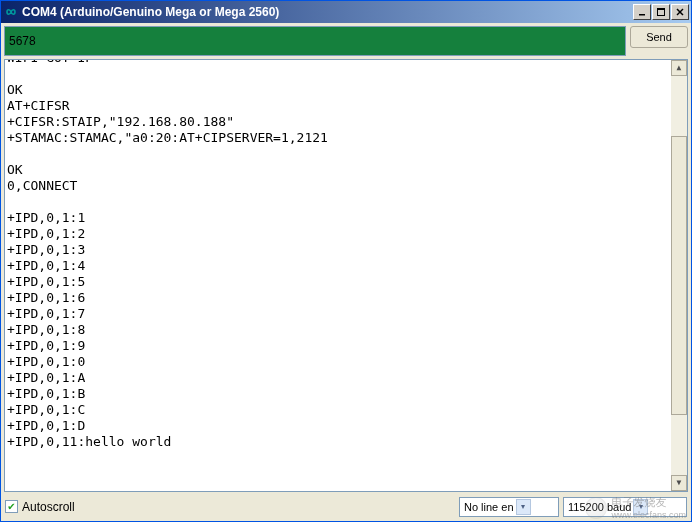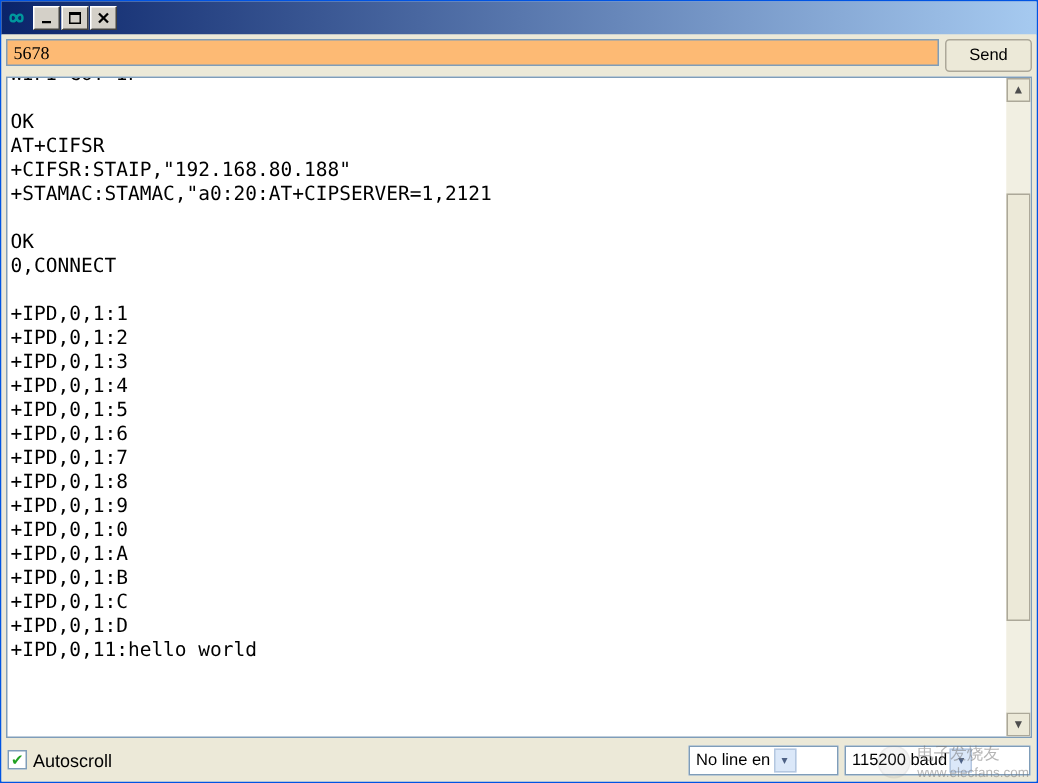--- a/index.html
+++ b/index.html
@@ -67,26 +67,26 @@
       flex-direction: column;
       padding: 3px;
     }
     .input-row {
       display: flex;
       gap: 4px;
       margin-bottom: 3px;
     }
     .serial-input {
       flex: 1;
-      height: 18px;
+      height: 30px;
       border: 1px solid #7f9db9;
-      background: #fdba74;
+      background: #15803d;
       padding: 2px 4px;
       font-size: 12px;
-      font-family: Liberation Serif, serif;
+      font-family: Liberation Sans, sans-serif;
     }
     .send-btn {
       width: 58px;
       height: 22px;
       background: #ece9d8;
       border: 1px solid #aca899;
       border-radius: 3px;
       font-size: 11px;
       cursor: pointer;
       text-align: center;
@@ -206,20 +206,21 @@
 </head>
 <body>
 
 <div class="window">
   <div class="titlebar">
     <span class="icon-inf">
       <svg width="16" height="10" viewBox="0 0 16 10">
         <path d="M4 5 C4 2, 7 2, 8 5 C9 8, 12 8, 12 5 C12 2, 9 2, 8 5 C7 8, 4 8, 4 5 Z" fill="none" stroke="#00979d" stroke-width="1.6"></path>
       </svg>
     </span>
+    <span class="title-text">COM4 (Arduino/Genuino Mega or Mega 2560)</span>
     <div class="win-controls">
       <div class="win-btn">
         <svg width="8" height="8">
             <rect x="1" y="6" width="6" height="1.5" fill="#000"></rect>
           </svg>
       </div>
       <div class="win-btn">
         <svg width="8" height="8">
             <rect x="0.5" y="0.5" width="7" height="7" fill="none" stroke="#000" stroke-width="1"></rect>
             <rect x="0.5" y="0.5" width="7" height="1.5" fill="#000"></rect>

